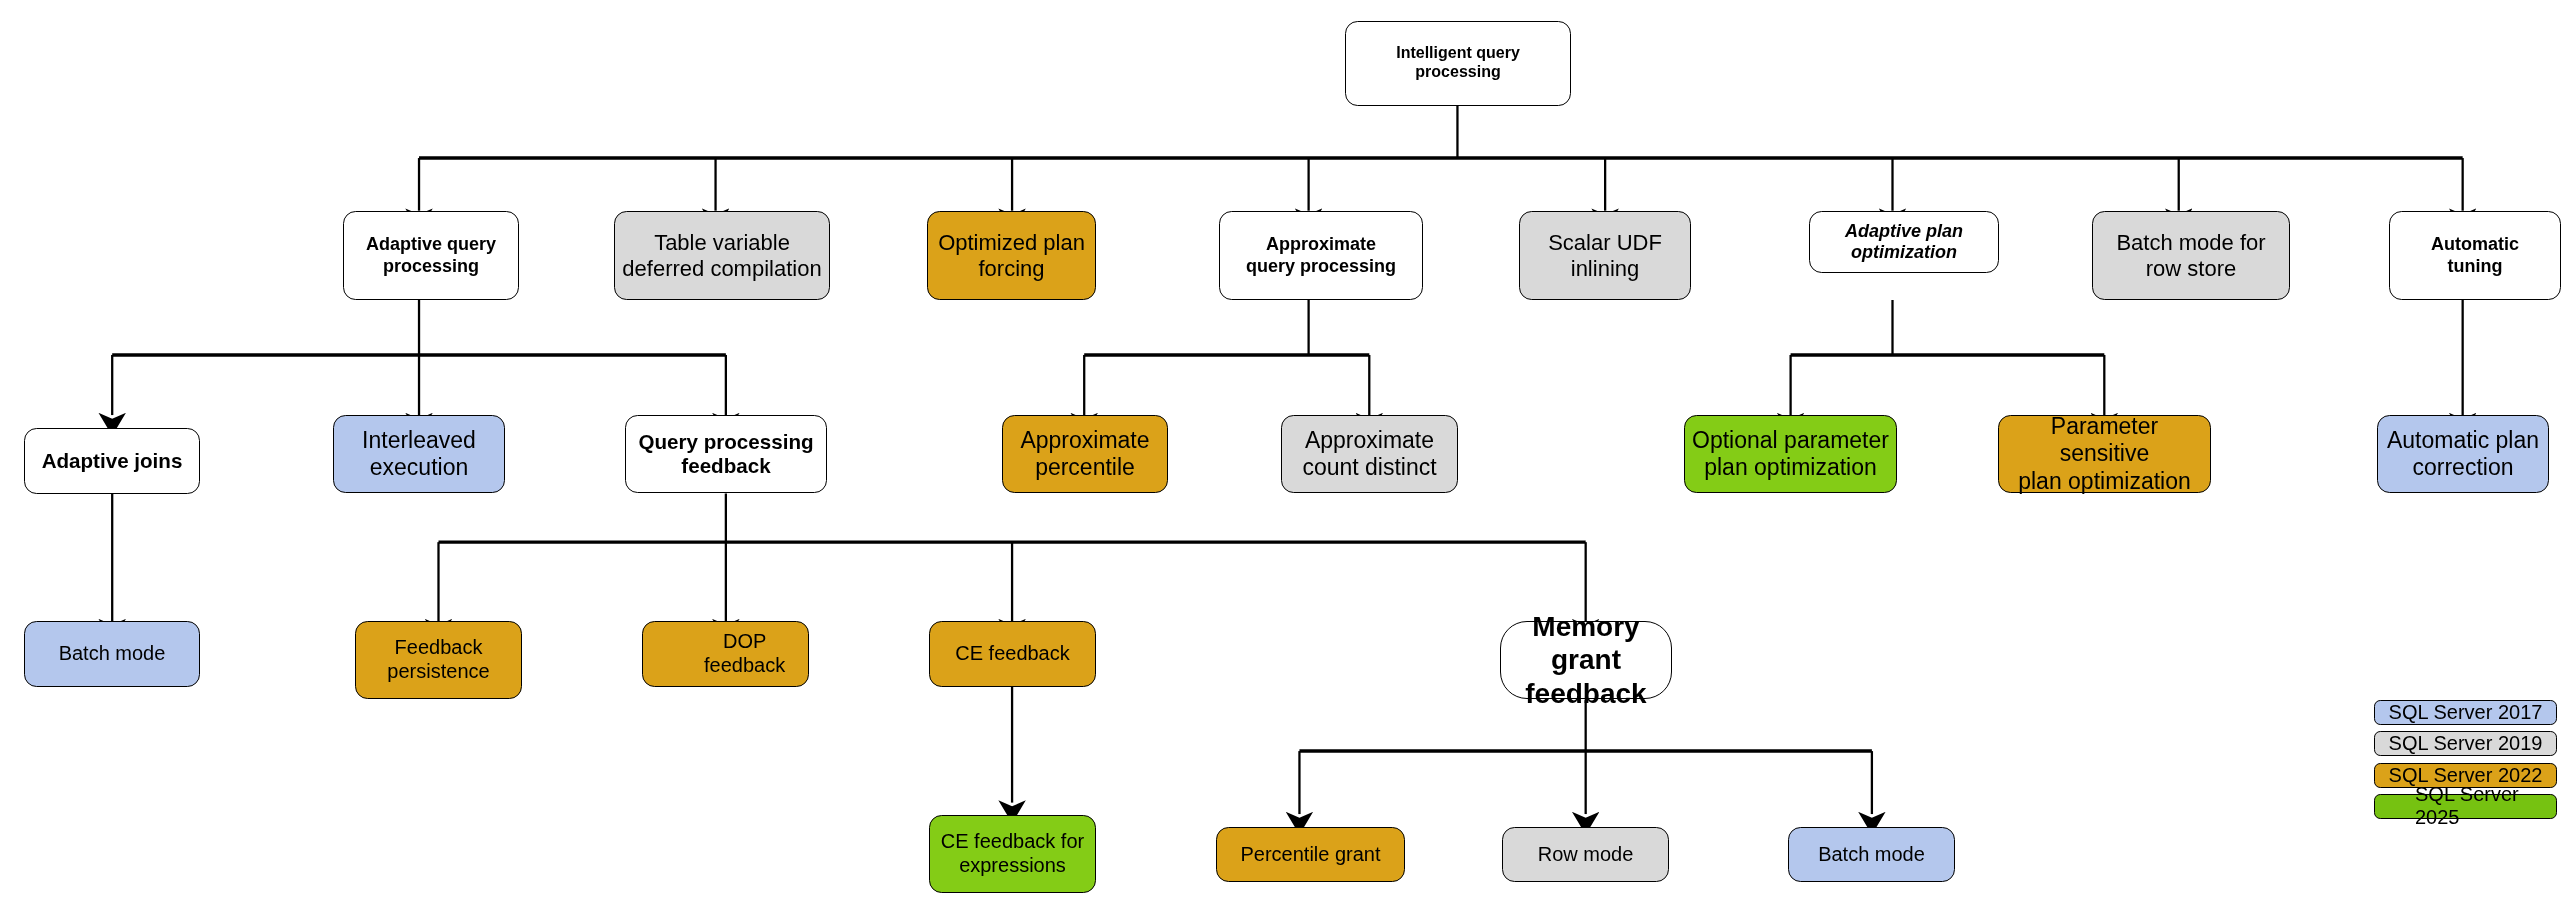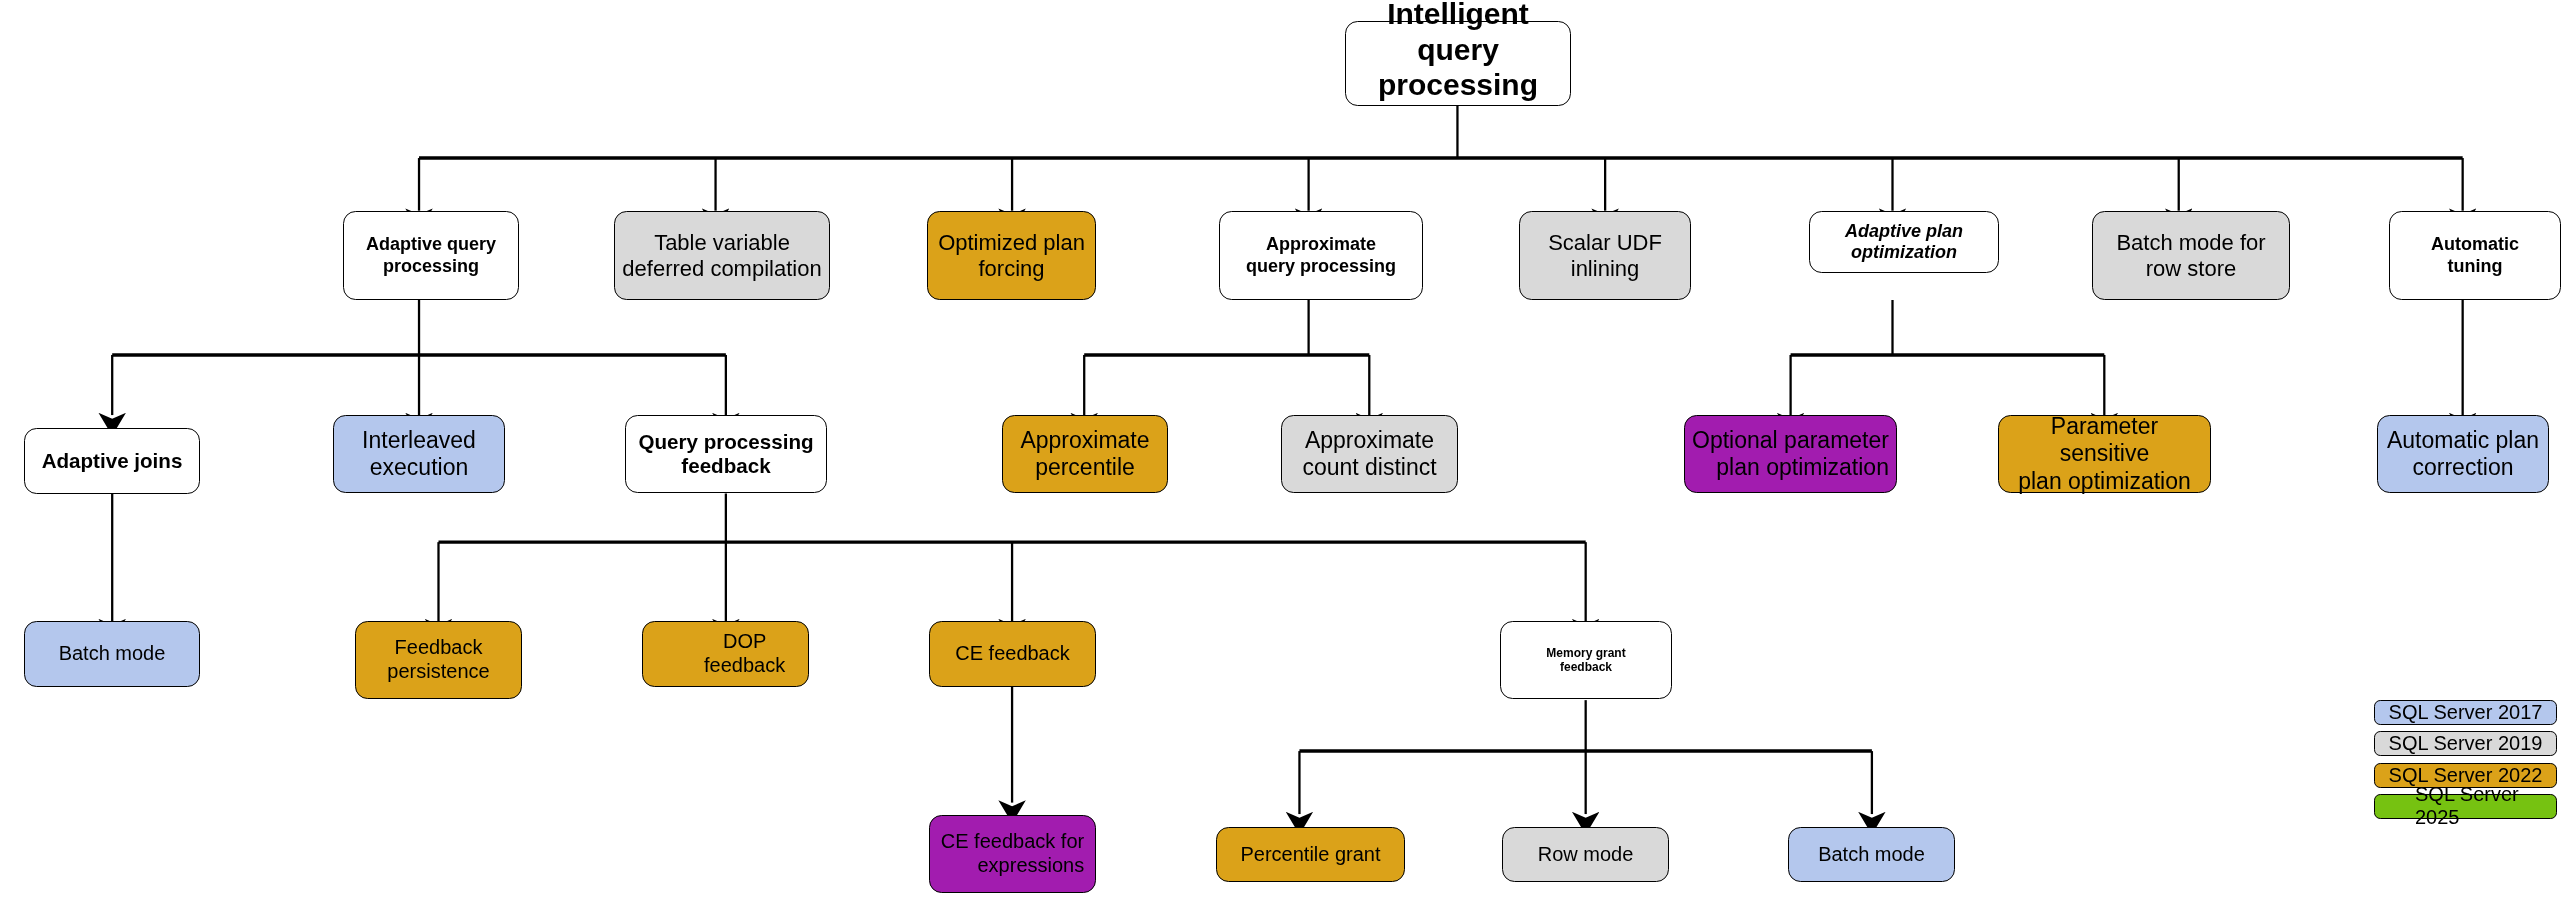--- a/index.html
+++ b/index.html
@@ -43,29 +43,29 @@
     font-family: "Liberation Sans", sans-serif;
   }
   .node .label {
     display: block;
     white-space: pre-line;
   }
   .fill-white  { background: #ffffff; }
   .fill-gray   { background: #d9d9d9; }
   .fill-amber  { background: #dba219; }
   .fill-blue   { background: #b4c7ed; }
-  .fill-green  { background: #a21caf; text-align: right; }
-
-  .fs-root  { font-size: 30px; font-weight: bold; align-items: flex-end; }
+  .fill-green  { background: #84cc16; }
+
+  .fs-root  { font-size: 16px; font-weight: bold; }
   .fs-l1    { font-size: 18px; font-weight: bold; margin-left: 12px; }
   .fs-l1n   { font-size: 22px; font-weight: normal; }
   .fs-l2    { font-size: 20.6px; font-weight: bold; }
   .fs-l2n   { font-size: 23px; font-weight: normal; }
   .fs-leaf  { font-size: 20px; font-weight: normal; }
-  .fs-leafb { font-size: 12px; font-weight: bold; }
+  .fs-leafb { font-size: 28px; font-weight: bold; border-radius: 27px; }
 
   
   #legend {
     position: absolute;
     left: 2374px;
     top: 700px;
     width: 183px;
     display: flex;
     flex-direction: column;
     gap: 6.3px;

